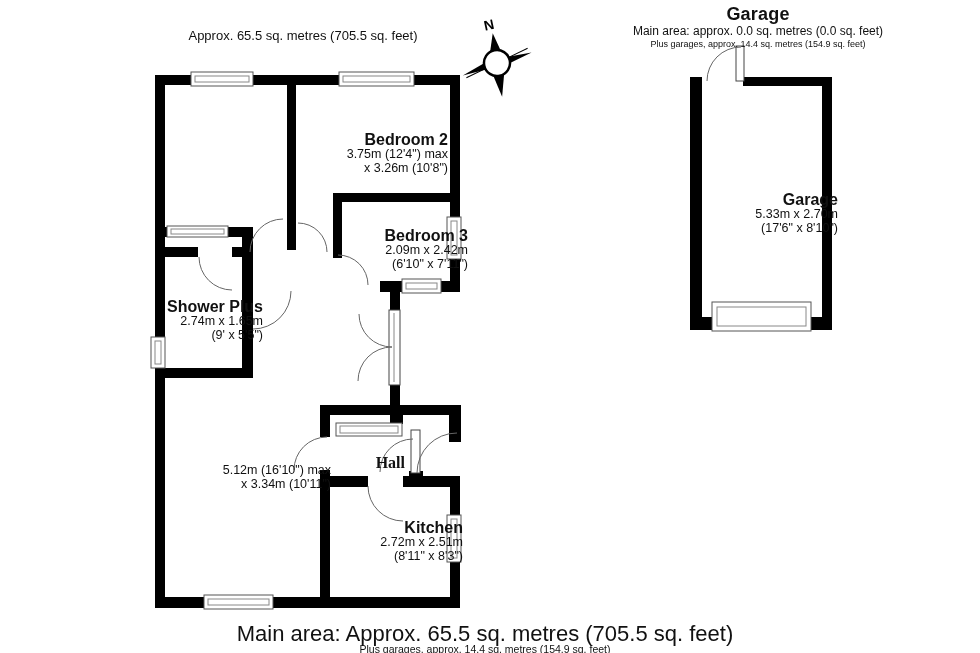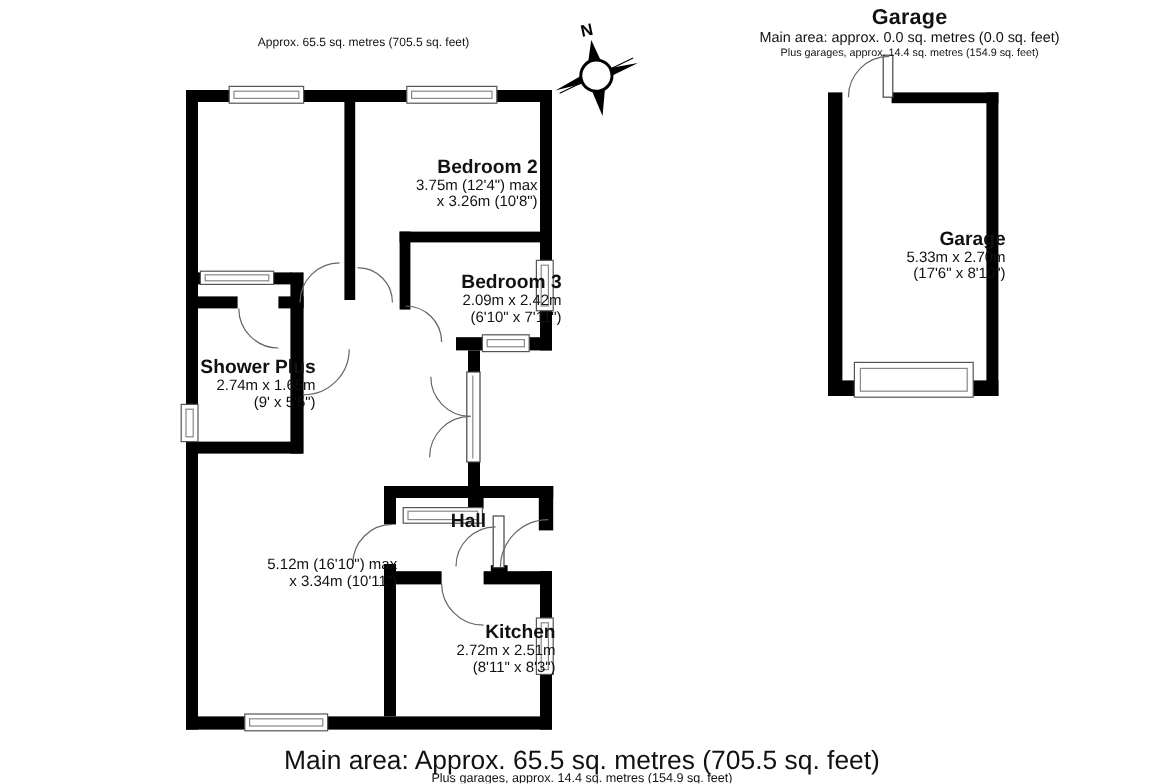--- a/index.html
+++ b/index.html
@@ -3,21 +3,21 @@
 <meta charset="utf-8">
 <style>
   html,body{margin:0;padding:0;background:#fff;}
   #canvas{
     position:relative;width:980px;height:653px;background:#fff;
     font-family:"Liberation Sans", sans-serif;color:#111;overflow:hidden;
   }
   svg{position:absolute;left:0;top:0;}
   .abs{position:absolute;text-align:center;}
   .plan-title{font-size:18px;font-weight:bold;line-height:20px;letter-spacing:.2px;}
-  .plan-sub{font-size:10px;line-height:15px;}
+  .plan-sub{font-size:13px;line-height:15px;}
   .plan-note{font-size:9px;line-height:11px;}
   .room-label{position:absolute;text-align:right;}
   .room-name{font-weight:bold;font-size:16px;line-height:17px;}
   .room-dims{font-size:12.5px;line-height:13.5px;}
   .footer-main{font-size:22px;line-height:19px;}
   .footer-note{font-size:10.5px;line-height:13px;}
   .wall{fill:#000;stroke:none;}
   .winr{fill:#fff;stroke:#555;stroke-width:1;}
   .wini{fill:none;stroke:#888;stroke-width:1;}
   .arc{fill:none;stroke:#666;stroke-width:1;}
@@ -185,21 +185,21 @@
     <div class="room-dims">2.74m x 1.65m</div>
     <div class="room-dims">(9' x 5'5")</div>
   </div>
 
 
   <div class="room-label" style="left:151px;top:464px;width:180px;">
     <div class="room-dims">5.12m (16'10") max</div>
     <div class="room-dims">x 3.34m (10'11")</div>
   </div>
 
-  <div class="room-label" style="left:325px;top:426px;width:80px;">
+  <div class="room-label" style="left:325px;top:454px;width:80px;font-family:Liberation Serif, serif;">
     <div class="room-name">Hall</div>
   </div>
 
   <div class="room-label" style="left:303px;top:519px;width:160px;">
     <div class="room-name">Kitchen</div>
     <div class="room-dims">2.72m x 2.51m</div>
     <div class="room-dims">(8'11" x 8'3")</div>
   </div>
 
   <div class="room-label" style="left:678px;top:191px;width:160px;">

